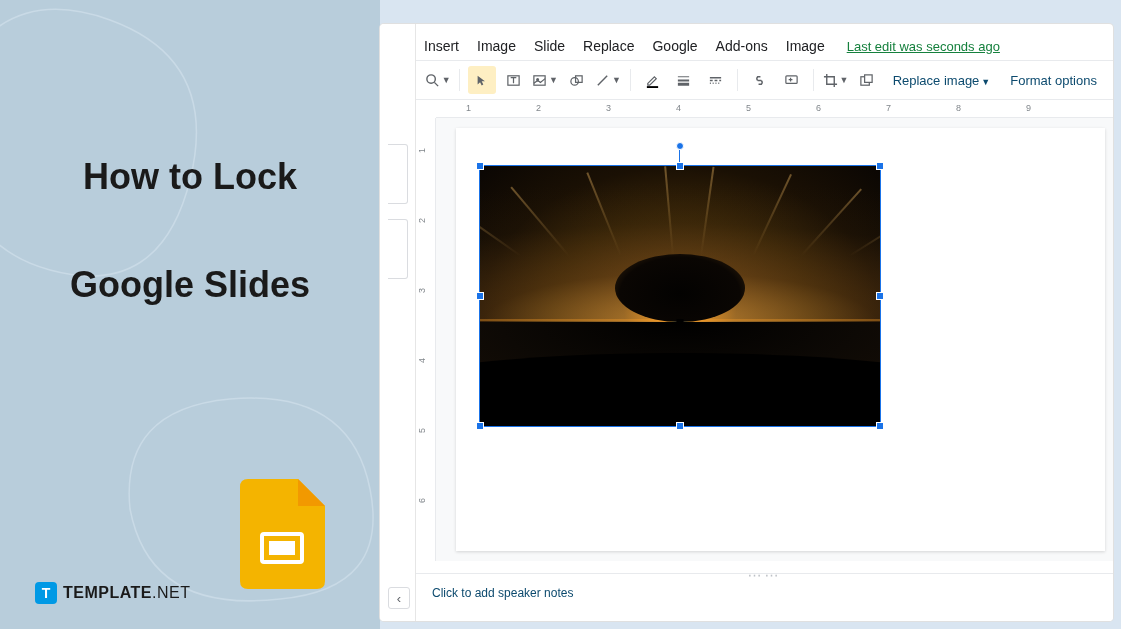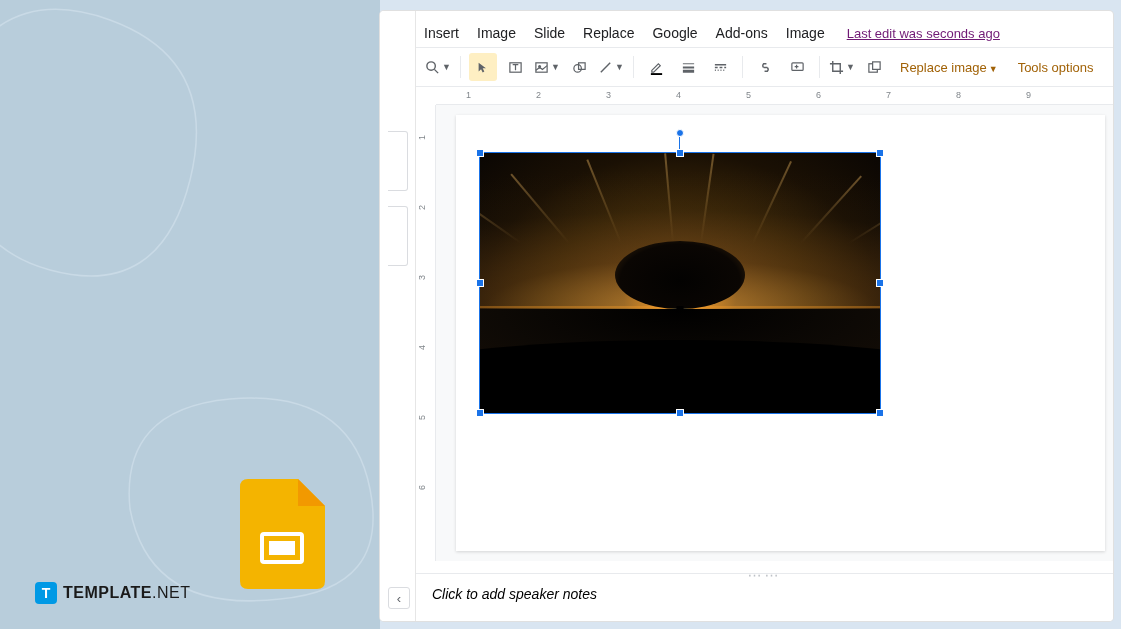--- a/index.html
+++ b/index.html
@@ -8,33 +8,33 @@
 .left-panel{width:380px;height:100%;background:#b8cddb;position:relative;overflow:hidden;}
 .left-panel svg.deco{position:absolute;stroke:#c9dae6;stroke-width:1.5;fill:none;}
 .deco1{top:-30px;left:-60px;width:300px;height:350px;}
 .deco2{bottom:10px;right:-20px;width:300px;height:250px;}
 .title{position:absolute;top:150px;left:40px;right:40px;text-align:center;color:#1a1a1a;font-size:36px;font-weight:700;line-height:1.5;}
 .slides-icon{position:absolute;bottom:40px;left:240px;width:85px;height:110px;}
 .brand{position:absolute;bottom:25px;left:35px;display:flex;align-items:center;gap:6px;}
 .brand-icon{width:22px;height:22px;background:#0099e5;border-radius:4px;display:flex;align-items:center;justify-content:center;color:#fff;font-weight:700;font-size:14px;}
 .brand-text{font-size:16px;font-weight:700;color:#1a1a1a;letter-spacing:0.5px;}
 .brand-net{font-weight:400;}
-.right-panel{flex:1;height:100%;background:#d9e5f1;padding:11px 8px 8px 0;}
+.right-panel{flex:1;height:100%;background:#d9e5f1;padding:24px 8px 8px 0;}
 .gs-window{background:#fff;height:100%;border-radius:4px;overflow:hidden;position:relative;box-shadow:0 0 0 1px #e0e0e0;}
 .gs-edge{position:absolute;left:0;top:0;bottom:0;width:36px;background:#fff;border-right:1px solid #e6e6e6;}
 .thumb-edge{position:absolute;left:8px;top:120px;width:20px;height:60px;border:1px solid #dadce0;border-left:none;border-radius:0 3px 3px 0;background:#fff;}
 .thumb-edge2{position:absolute;left:8px;top:195px;width:20px;height:60px;border:1px solid #dadce0;border-left:none;border-radius:0 3px 3px 0;background:#fff;}
 .menubar{position:absolute;left:36px;right:0;top:8px;height:28px;display:flex;align-items:center;padding:0 8px;gap:18px;color:#202124;font-size:14px;}
 .menuitem{cursor:pointer;}
-.editstatus{margin-left:4px;color:#701a75;text-decoration:underline;font-size:13px;}
+.editstatus{margin-left:4px;color:#15803d;text-decoration:underline;font-size:13px;}
 .toolbar{position:absolute;left:36px;right:0;top:36px;height:40px;border-top:1px solid #e8eaed;border-bottom:1px solid #e8eaed;display:flex;align-items:center;padding:0 8px;gap:4px;color:#5f6368;}
 .tbtn{width:28px;height:28px;display:flex;align-items:center;justify-content:center;border-radius:3px;cursor:pointer;font-size:14px;}
 .tbtn.active{background:#feefc3;}
 .tsep{width:1px;height:22px;background:#e8eaed;margin:0 4px;}
-.ttext{font-size:13px;color:#a16207;padding:0 8px;cursor:pointer;white-space:nowrap;}
+.ttext{font-size:13px;color:#0c4a6e;padding:0 8px;cursor:pointer;white-space:nowrap;}
 .caret{font-size:9px;margin-left:2px;}
 .ruler-h{position:absolute;left:56px;right:0;top:76px;height:18px;background:#fff;border-bottom:1px solid #e8eaed;font-size:9px;color:#80868b;overflow:hidden;}
 .ruler-h .tick{position:absolute;top:3px;}
 .ruler-v{position:absolute;left:36px;top:94px;width:20px;bottom:60px;background:#fff;border-right:1px solid #e8eaed;font-size:9px;color:#80868b;}
 .ruler-v .tick{position:absolute;left:6px;transform:rotate(-90deg);transform-origin:left center;}
 .canvas-area{position:absolute;left:56px;right:0;top:94px;bottom:60px;background:#f8f9fa;overflow:hidden;}
 .slide{position:absolute;left:20px;top:10px;right:8px;bottom:10px;background:#fff;box-shadow:0 1px 3px rgba(0,0,0,0.15);}
 .img-sel{position:absolute;left:24px;top:38px;width:400px;height:260px;}
 .img-content{width:100%;height:100%;background:radial-gradient(ellipse at 50% 55%,#ffaa33 0%,#cc7711 8%,#5a3a12 20%,#3a2608 45%,#1a1004 70%,#0a0603 100%);position:relative;overflow:hidden;}
 .cloud-sky{position:absolute;top:0;left:0;right:0;height:60%;background:radial-gradient(ellipse 140% 90% at 50% 100%,rgba(255,180,70,0.55)0%,rgba(120,75,25,0.35)35%,rgba(50,35,15,0.1)70%,transparent 100%);}
@@ -48,37 +48,38 @@
 .hill{position:absolute;bottom:0;left:50%;transform:translateX(-50%);width:150%;height:70%;background:#000;border-radius:50% 50% 0 0;}
 .sel-border{position:absolute;inset:-1px;border:1px solid #1a73e8;}
 .handle{position:absolute;width:8px;height:8px;background:#1a73e8;border:1px solid #fff;}
 .h-tl{top:-4px;left:-4px;}.h-tm{top:-4px;left:calc(50% - 4px);}.h-tr{top:-4px;right:-4px;}
 .h-ml{top:calc(50% - 4px);left:-4px;}.h-mr{top:calc(50% - 4px);right:-4px;}
 .h-bl{bottom:-4px;left:-4px;}.h-bm{bottom:-4px;left:calc(50% - 4px);}.h-br{bottom:-4px;right:-4px;}
 .rot-handle{position:absolute;top:-24px;left:calc(50% - 4px);width:8px;height:8px;background:#1a73e8;border:1px solid #fff;border-radius:50%;}
 .rot-line{position:absolute;top:-16px;left:calc(50% - 1px);width:1px;height:14px;background:#1a73e8;}
 .notes-bar{position:absolute;left:36px;right:0;bottom:0;height:48px;background:#fff;border-top:1px solid #e8eaed;}
 .notes-drag{position:absolute;top:-7px;left:50%;transform:translateX(-50%);color:#bdc1c6;font-size:14px;letter-spacing:3px;}
-.notes-text{padding:12px 16px;color:#000000;font-size:14px;font-style:italic;}
+.notes-text{padding:12px 16px;color:#0c4a6e;font-size:12px;}
 .collapse-btn{position:absolute;left:8px;bottom:12px;width:22px;height:22px;border:1px solid #dadce0;border-radius:3px;display:flex;align-items:center;justify-content:center;color:#5f6368;font-size:13px;background:#fff;cursor:pointer;}
 </style>
 </head>
 <body>
 
 <div class="container">
   <div class="left-panel">
     <svg class="deco deco1" viewBox="0 0 300 350">
         <path d="M10,120 Q60,10 170,50 Q280,90 250,210 Q220,330 110,300 Q0,270 10,120 Z"></path>
       </svg>
     <svg class="deco deco2" viewBox="0 0 300 250">
         <path d="M30,140 Q20,40 130,30 Q250,20 270,120 Q290,220 180,230 Q50,245 30,140 Z"></path>
       </svg>
     <div class="title">
+      <span>How to Lock</span><br>
       <br>
-      <br>
+      <span>Google Slides</span>
     </div>
     <svg class="slides-icon" viewBox="0 0 85 110">
       <path d="M8,0 L58,0 L85,27 L85,102 Q85,110 77,110 L8,110 Q0,110 0,102 L0,8 Q0,0 8,0 Z" fill="#f4b400"></path>
       <path d="M58,0 L85,27 L58,27 Z" fill="#f29900"></path>
       <rect x="22" y="55" width="40" height="28" rx="2" fill="none" stroke="#fff" stroke-width="4"></rect>
       <rect x="29" y="62" width="26" height="14" fill="#fff"></rect>
     </svg>
     <div class="brand">
       <div class="brand-icon">T</div>
       <div class="brand-text"><span>TEMPLATE</span><span class="brand-net">.NET</span></div>
@@ -188,21 +189,21 @@
             </svg>
             <span class="caret">▼</span>
           </div>
         <div class="tbtn">
             <svg width="15" height="15" viewBox="0 0 16 16" fill="none" stroke="#5f6368" stroke-width="1.3">
               <rect x="2" y="4" width="9" height="9"></rect>
               <rect x="6" y="2" width="8" height="8" fill="#fff"></rect>
             </svg>
           </div>
         <div class="ttext"><span>Replace image</span><span class="caret">▼</span></div>
-        <div class="ttext">Tools options</div>
+        <div class="ttext">Format options</div>
       </div>
 
       <div class="ruler-h">
           <span class="tick" style="left: 30px;">1</span>
           <span class="tick" style="left: 100px;">2</span>
           <span class="tick" style="left: 170px;">3</span>
           <span class="tick" style="left: 240px;">4</span>
           <span class="tick" style="left: 310px;">5</span>
           <span class="tick" style="left: 380px;">6</span>
           <span class="tick" style="left: 450px;">7</span>

